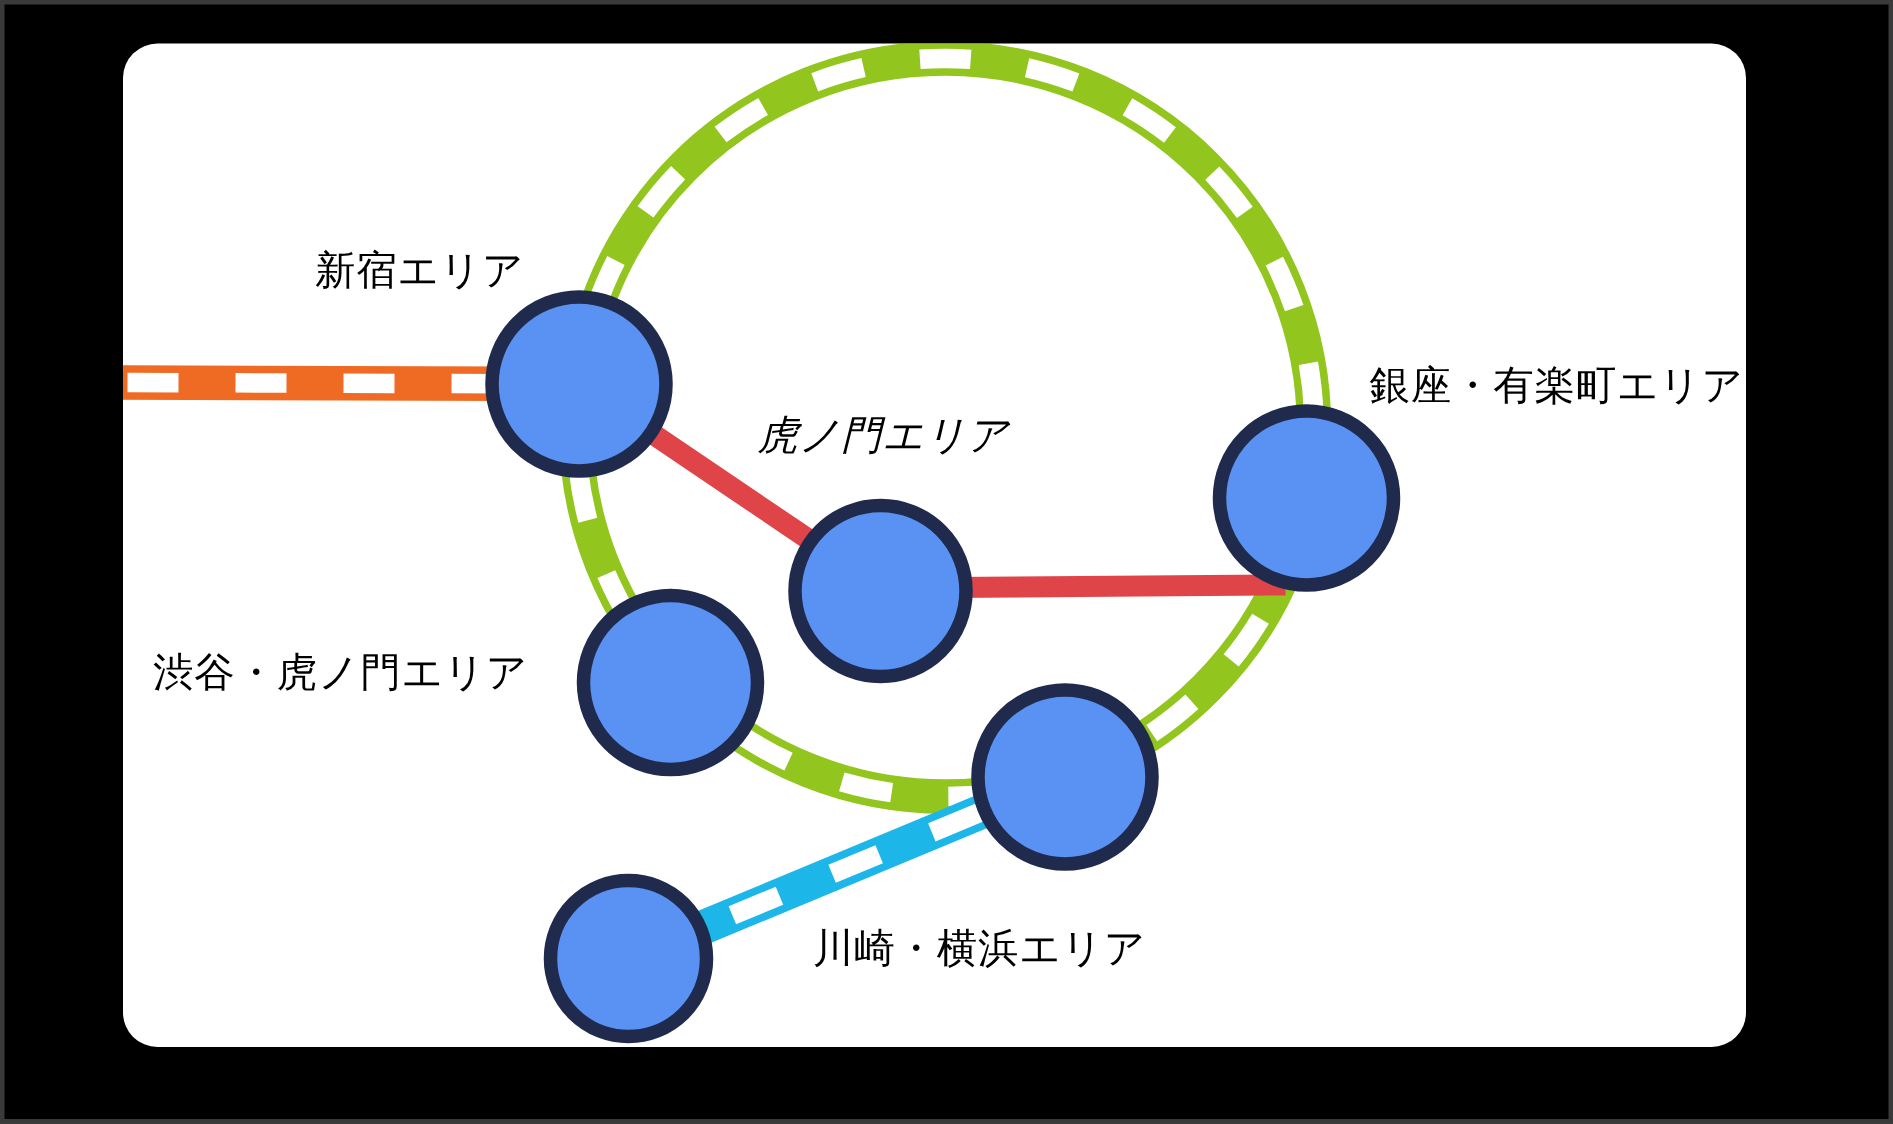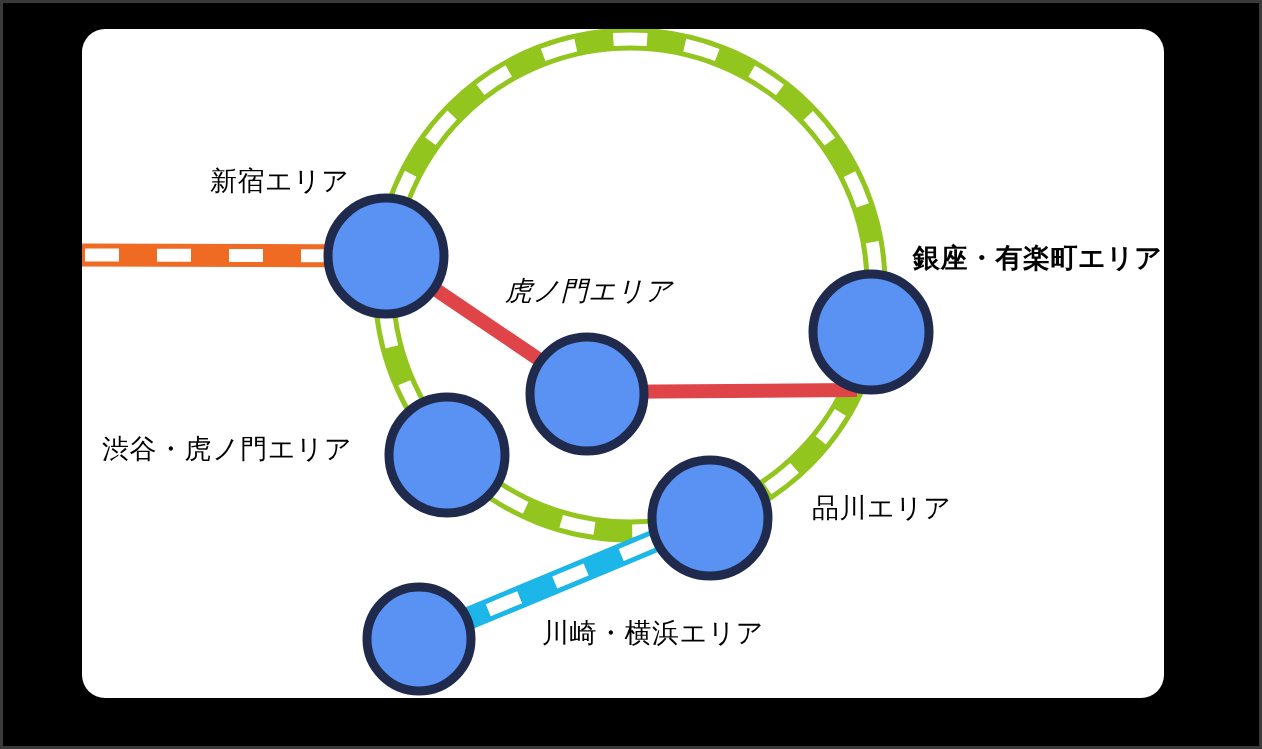--- a/index.html
+++ b/index.html
@@ -73,18 +73,17 @@
       <circle cx="304" cy="227" r="58" fill="#5992f2" stroke="#1f2a4d" stroke-width="9"></circle>
       <circle cx="505" cy="365" r="57" fill="#5992f2" stroke="#1f2a4d" stroke-width="9"></circle>
       <circle cx="789" cy="303" r="58" fill="#5992f2" stroke="#1f2a4d" stroke-width="9"></circle>
       <circle cx="365" cy="426" r="58" fill="#5992f2" stroke="#1f2a4d" stroke-width="9"></circle>
       <circle cx="628" cy="489" r="58" fill="#5992f2" stroke="#1f2a4d" stroke-width="9"></circle>
       <circle cx="337" cy="610" r="52" fill="#5992f2" stroke="#1f2a4d" stroke-width="9"></circle>
     </svg>
   <div id="labels">
       <div class="area-label" style="left: 128px; top: 136px;">新宿エリア</div>
       <div class="area-label" style="left: 423px; top: 246px; font-style: italic;">虎ノ門エリア</div>
-      <div class="area-label" style="left: 831px; top: 213px; font-weight: bold;">銀座・有楽町エリア</div>
+      <div class="area-label" style="left: 831px; top: 213px;">銀座・有楽町エリア</div>
       <div class="area-label" style="left: 20px; top: 404px;">渋谷・虎ノ門エリア</div>
-      <div class="area-label" style="left: 730px; top: 463px;">品川エリア</div>
       <div class="area-label" style="left: 460px; top: 588px;">川崎・横浜エリア</div>
     </div>
 </div>
 
 </body></html>

